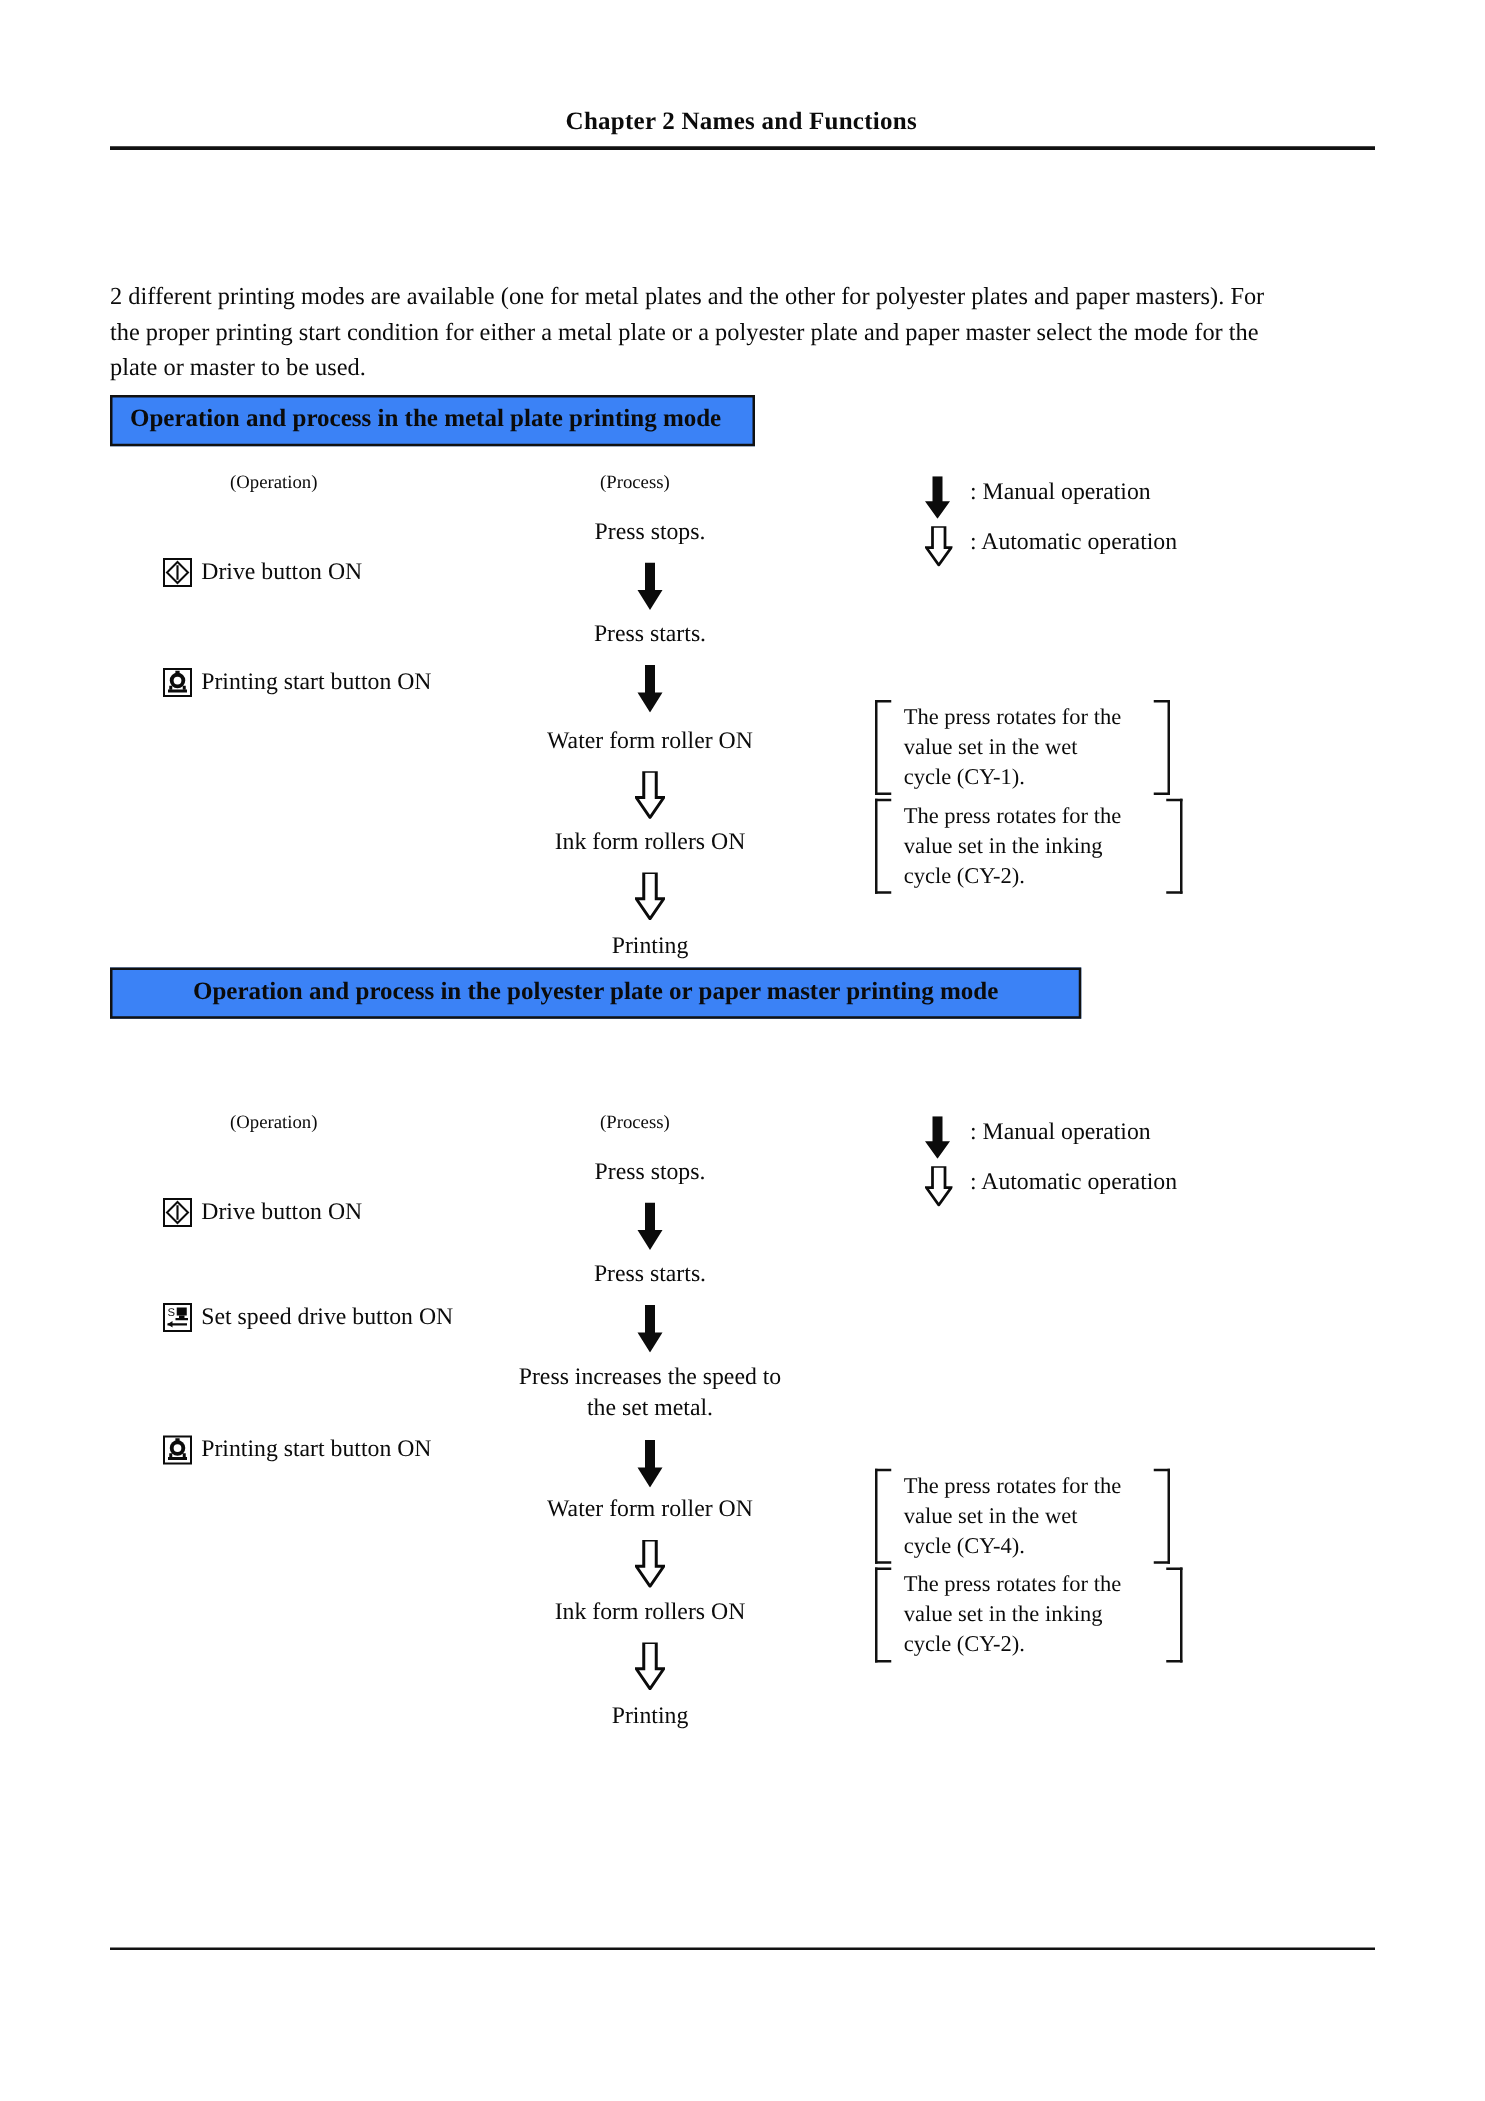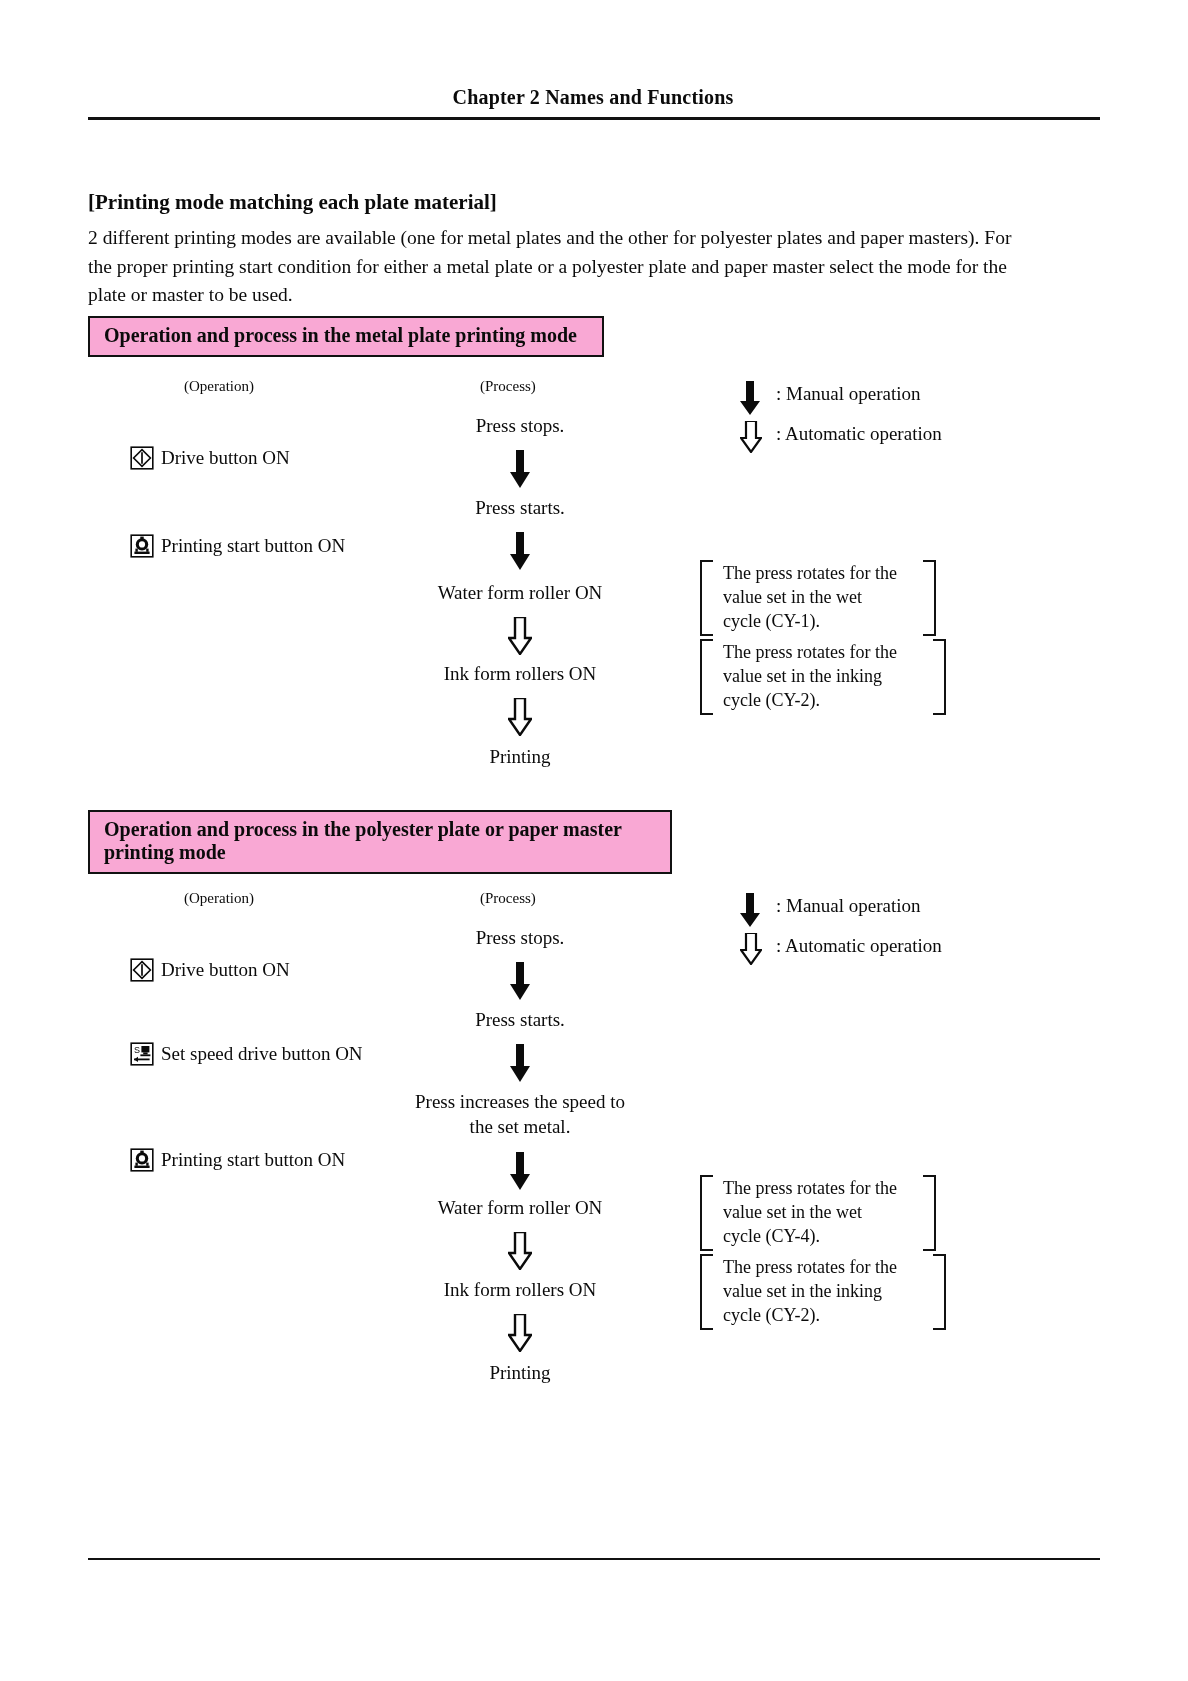--- a/index.html
+++ b/index.html
@@ -60,24 +60,24 @@
   }
 
   
   .mode-box {
     position: absolute;
     border: 2.5px solid #111;
     box-sizing: border-box;
     padding: 6px 14px 8px 14px;
     font-weight: bold;
     font-size: 20px;
-    background: #f9a8d4;
+    background: #3b82f6;
   }
   .mode-box.metal  { left: 88px; top: 316px; width: 516px; }
-  .mode-box.poly   { left: 88px; top: 810px; width: 584px; }
+  .mode-box.poly   { left: 88px; top: 774px; width: 777px; text-align: center; }
 
   
   .diagram { position: absolute; left: 0; width: 1188px; }
   .diagram.d1 { top: 372px; }
   .diagram.d2 { top: 884px; }
 
   .col-head {
     position: absolute;
     font-size: 15px;
     white-space: nowrap;
@@ -187,21 +187,20 @@
 </head>
 <body>
 
 <div class="page">
 
   <div class="header">
     <div class="header-title">Chapter 2  Names and Functions</div>
     <div class="header-rule"></div>
   </div>
 
-  <div class="section-title">[Printing mode matching each plate material]</div>
   <div class="intro">2 different printing modes are available (one for metal plates and the other for polyester plates and paper masters). For the proper printing start condition for either a metal plate or a polyester plate and paper master select the mode for the plate or master to be used.</div>
 
   <div class="mode-box metal">Operation and process in the metal plate printing mode</div>
 
   <div class="diagram d1">
 
     <div class="col-head op" style="top:6px">(Operation)</div>
     <div class="col-head proc" style="top:6px">(Process)</div>
 
     <div class="legend-row" style="left:740px; top:9px">

